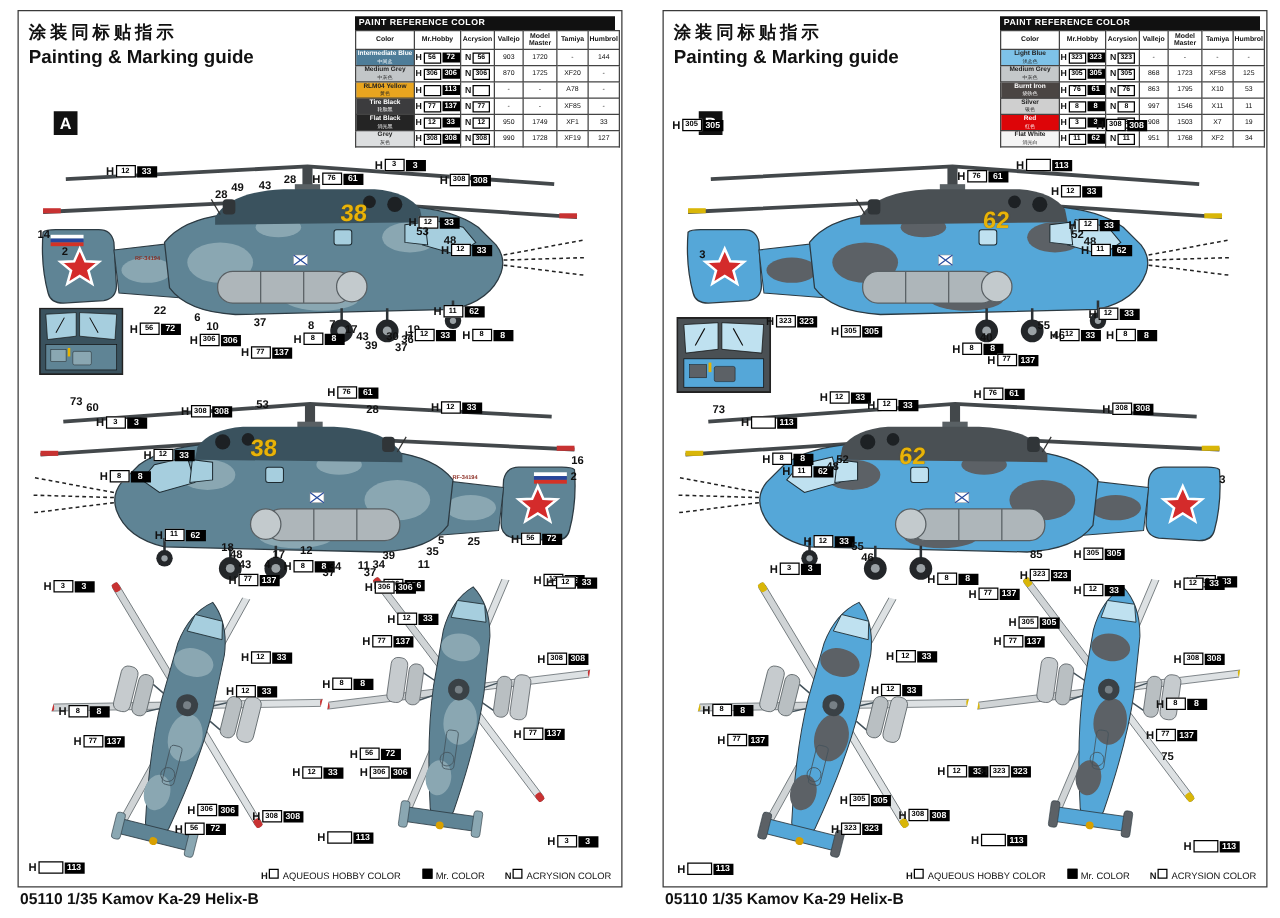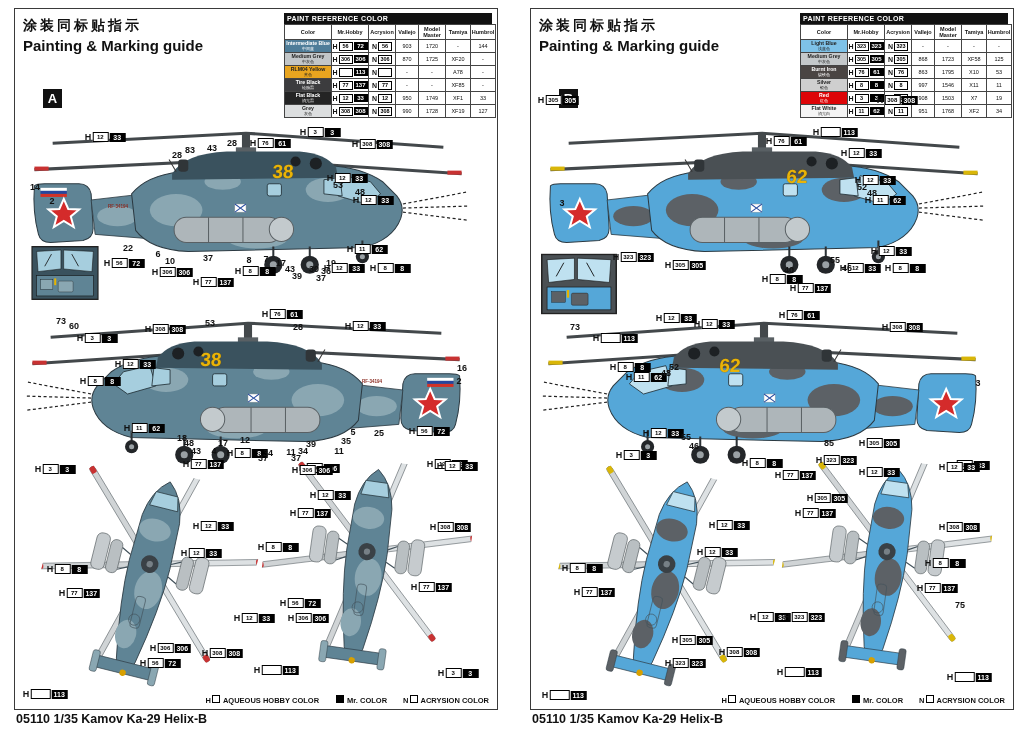--- a/index.html
+++ b/index.html
@@ -28,21 +28,21 @@
       padding:0 2px;min-width:10px;text-align:center;}
   
   #callout-layer{position:absolute;inset:0;z-index:6;pointer-events:none;}
   .co{position:absolute;transform:translate(-50%,-50%);display:flex;align-items:center;gap:1px;white-space:nowrap;}
   .co b{font-size:9px;}
   .co .wb{min-width:14px;height:8px;line-height:8px;font-size:6px;}
   .co .wb.blank{min-width:18px;}
   .co .bb{font-size:7px;height:9px;line-height:9px;min-width:12px;}
   .co.num{font-size:9px;font-weight:bold;}
   
-  .legend{position:absolute;right:8px;bottom:4px;display:flex;gap:16px;font-size:7.5px;font-weight:bold;
+  .legend{position:absolute;right:8px;bottom:4px;display:flex;gap:16px;font-size:7.5px;font-weight:normal;
           align-items:center;z-index:3;}
   .legend .bx{display:inline-block;width:6px;height:6px;border:1px solid #000;margin:0 3px 0 1px;background:#fff;}
   .legend .bx.black{background:#000;}
   .caption{position:absolute;top:712px;font-size:12.5px;font-weight:bold;color:#111;}
   
   .svw{position:absolute;z-index:1;}
   .mir svg{transform:scaleX(-1);}
   .helin{position:absolute;color:#e9b308;font-weight:bold;font-size:19px;z-index:4;
          transform:translate(-50%,-50%) skewX(-4deg);text-shadow:0 0 1px #6b5200;}
   .reg{position:absolute;font-size:4.5px;font-weight:bold;color:#8a2a20;z-index:4;}
@@ -509,21 +509,21 @@
   <div class="reg" style="left:108px;top:204px">RF-34194</div>
   <div class="reg" style="left:362px;top:379px">RF-34194</div>
 
   <div id="callout-layer">
       <span class="co" style="left: 105px; top: 137px;">
         <b>H</b>
         <span class="wb">12</span>
         <span class="bb">33</span>
       </span>
       <span class="co num" style="left: 177px; top: 155px;">28</span>
-      <span class="co num" style="left: 190px; top: 150px;">83</span>
+      <span class="co num" style="left: 190px; top: 150px;">49</span>
       <span class="co num" style="left: 212px; top: 148px;">43</span>
       <span class="co num" style="left: 232px; top: 143px;">28</span>
       <span class="co num" style="left: 35px; top: 187px;">14</span>
       <span class="co num" style="left: 52px; top: 201px;">2</span>
       <span class="co" style="left: 320px; top: 132px;">
         <b>H</b>
         <span class="wb">3</span>
         <span class="bb">3</span>
       </span>
       <span class="co" style="left: 270px; top: 143px;">
@@ -1019,21 +1019,21 @@
       <span class="co" style="left: 945px; top: 563px;">
         <b>H</b>
         <span class="wb">8</span>
         <span class="bb">8</span>
       </span>
       <span class="co" style="left: 937px; top: 588px;">
         <b>H</b>
         <span class="wb">77</span>
         <span class="bb">137</span>
       </span>
-      <span class="co num" style="left: 934px; top: 605px; margin-left: 26px;">75</span>
+      <span class="co num" style="left: 934px; top: 605px;">75</span>
       <span class="co" style="left: 969px; top: 677px;">
         <b>H</b>
         <span class="wb blank"></span>
         <span class="bb">113</span>
       </span>
     </div>
 
   <div class="caption" style="left:16px">05110 1/35 Kamov Ka-29 Helix-B</div>
   <div class="caption" style="left:532px">05110 1/35 Kamov Ka-29 Helix-B</div>
 </div>

